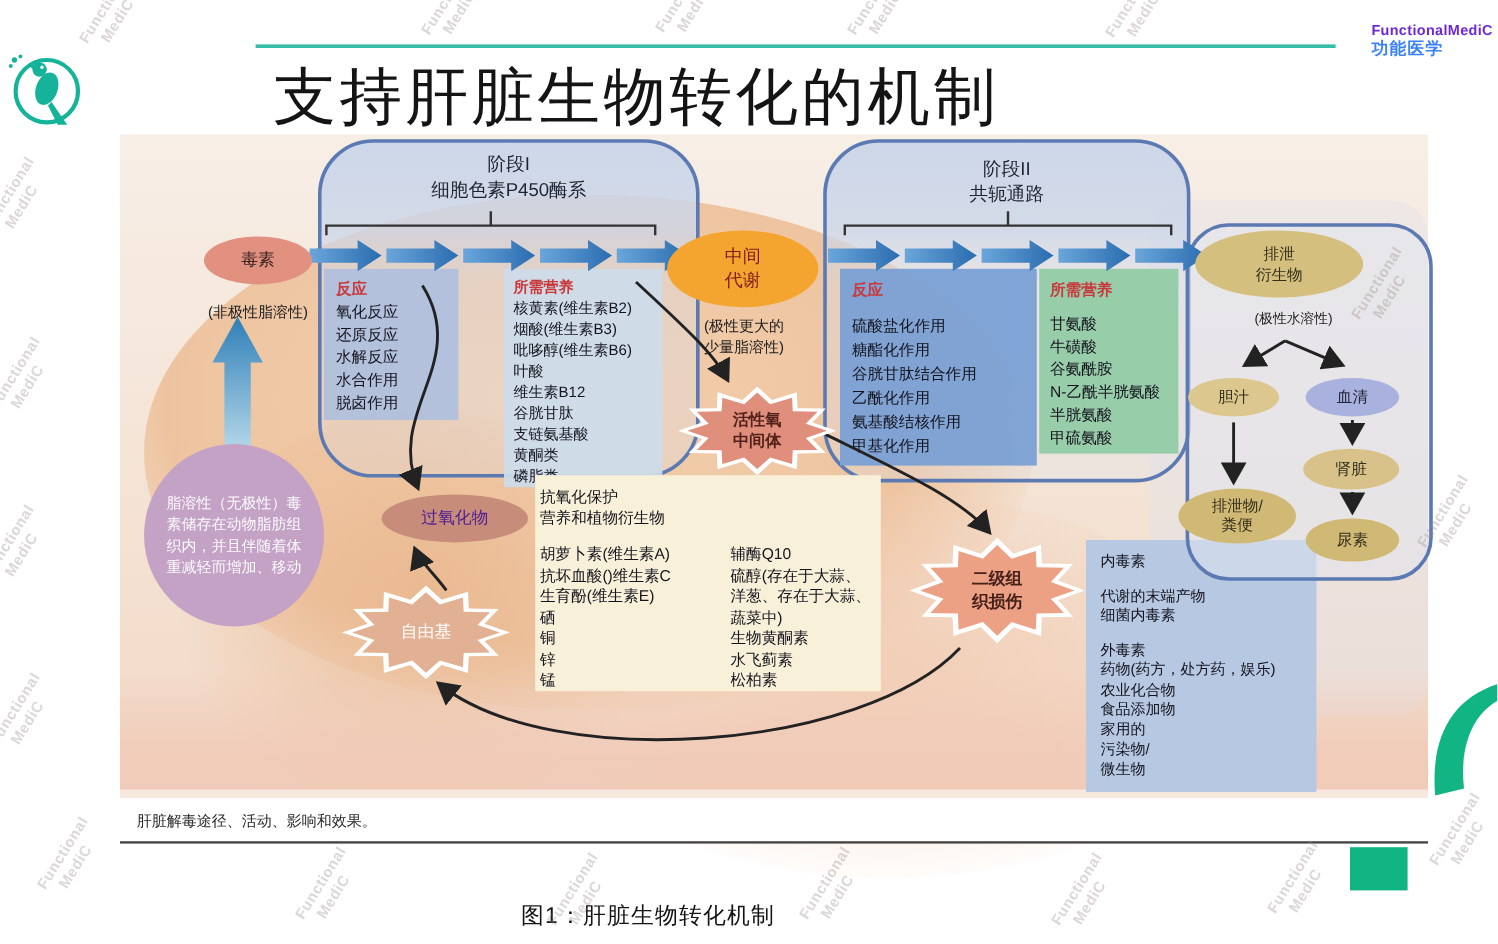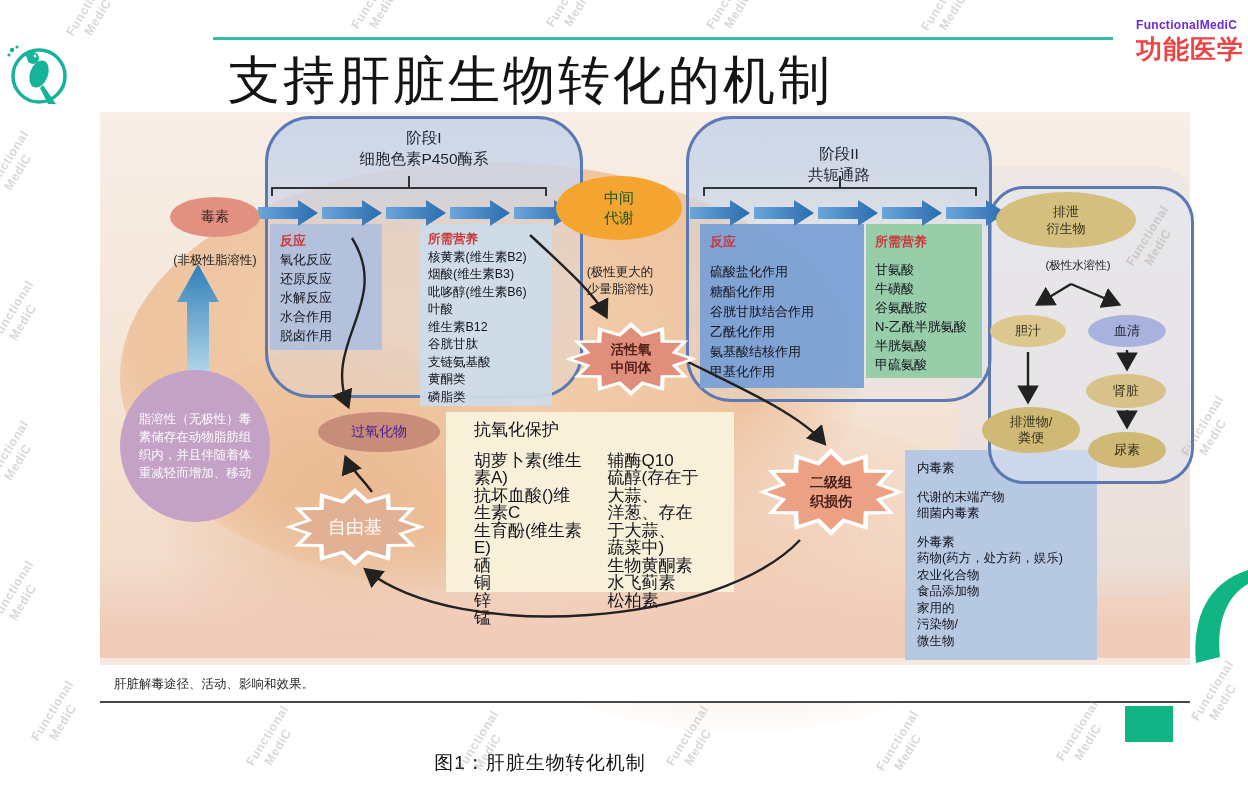--- a/index.html
+++ b/index.html
@@ -2,21 +2,21 @@
 <html><head>
 <meta charset="utf-8">
 <style>
   html,body{margin:0;padding:0;}
   body{width:1248px;height:787px;position:relative;background:#ffffff;overflow:hidden;
        font-family:"Liberation Sans","DejaVu Sans",sans-serif;color:#1a1a1a;}
   .abs{position:absolute;}
   
   .title{font-family:"Liberation Serif","DejaVu Serif",serif;font-size:52px;letter-spacing:3px;color:#141414;}
   .brand-top{font-size:12px;font-weight:bold;color:#6d28d9;letter-spacing:.3px;}
-  .brand-bottom{font-size:26px;font-weight:bold;color:#ef4444;letter-spacing:1px;}
+  .brand-bottom{font-size:14px;font-weight:bold;color:#3b82f6;letter-spacing:1px;}
   .teal-line{height:3px;background:#35bda8;}
   
   #diagram{left:100px;top:112px;width:1090px;height:592px;}
   .bgbase{left:0;top:0;width:1090px;height:556px;background:linear-gradient(180deg,#f7eee6 0%,#f4e3d4 55%,#f2d8c6 100%);}
   .blob{border-radius:50%;}
   .phase-box{border:3px solid #5b79b2;border-radius:46px;
      background:linear-gradient(180deg,rgba(203,214,233,.95) 0%,rgba(203,214,233,.8) 26%,rgba(213,222,238,.38) 42%,rgba(218,226,240,.28) 100%);}
   .right-box{border:3px solid #5b79b2;border-radius:36px;background:rgba(226,230,240,.5);}
   .phase-title{text-align:center;font-size:15.5px;line-height:21px;color:#1f2430;}
   .oval{border-radius:50%;display:flex;flex-direction:column;align-items:center;justify-content:center;text-align:center;}
@@ -65,21 +65,21 @@
   <div class="abs" style="left:0;top:446px;width:1090px;height:106px;background:linear-gradient(180deg,rgba(243,206,190,0) 0%,rgba(240,201,182,.85) 70%);"></div>
 
   <div class="abs phase-box z2" style="left:165px;top:4px;width:312px;height:276px;">
     <div class="phase-title" style="margin-top:8px;">
       <div>阶段I</div>
       <div>细胞色素P450酶系</div>
     </div>
   </div>
 
   <div class="abs phase-box z2" style="left:586px;top:4px;width:300px;height:280px;">
-    <div class="phase-title" style="margin-top:24px;">
+    <div class="phase-title" style="margin-top:12px;">
       <div>阶段II</div>
       <div>共轭通路</div>
     </div>
   </div>
 
   <div class="abs right-box z4" style="left:888px;top:74px;width:200px;height:292px;"></div>
 
   <div class="abs panel z3" style="left:805px;top:338px;width:192px;height:210px;background:#b6c8e2;padding:10px 12px;font-size:12.5px;line-height:16.5px;box-sizing:border-box;">
     <div>内毒素</div>
     <div style="height:12px;"></div>
@@ -130,22 +130,23 @@
     <div class="hd">所需营养</div>
     <div style="height:9px;"></div>
     <div>甘氨酸</div>
     <div>牛磺酸</div>
     <div>谷氨酰胺</div>
     <div>N-乙酰半胱氨酸</div>
     <div>半胱氨酸</div>
     <div>甲硫氨酸</div>
   </div>
 
-  <div class="abs panel z3" style="left:346px;top:300px;width:288px;height:180px;background:#f8f0d9;padding:9px 28px;font-size:17px;line-height:17.5px;box-sizing:border-box;">
+  <div class="abs panel z3" style="left:346px;top:284px;width:288px;height:180px;background:#f8f0d9;padding:9px 4px;font-size:13px;line-height:17.5px;box-sizing:border-box;">
     <div>抗氧化保护</div>
+    <div>营养和植物衍生物</div>
     <div style="height:13px;"></div>
     <div style="display:flex;">
       <div style="width:140px;">
         <div>胡萝卜素(维生素A)</div>
         <div>抗坏血酸()维生素C</div>
         <div>生育酚(维生素E)</div>
         <div>硒</div>
         <div>铜</div>
         <div>锌</div>
         <div>锰</div>
@@ -219,21 +220,21 @@
 
   <div class="abs oval z6" style="left:70px;top:85px;width:90px;height:40px;background:#e29180;font-size:14px;color:#3c2420;">
     <span>毒素</span>
   </div>
   <div class="abs note" style="left:40px;top:140px;width:150px;">(非极性脂溶性)</div>
 
   <div class="abs oval z6" style="left:20px;top:258px;width:150px;height:152px;background:#c3a2c6;color:#fdfbfd;font-size:12.5px;line-height:18px;padding:14px 16px;box-sizing:border-box;">
     <span>脂溶性（无极性）毒素储存在动物脂肪组织内，并且伴随着体重减轻而增加、移动</span>
   </div>
 
-  <div class="abs oval z6" style="left:456px;top:64px;width:126px;height:64px;background:#f4a52f;font-size:15px;line-height:20px;color:#14532d;">
+  <div class="abs oval z6" style="left:456px;top:80px;width:126px;height:64px;background:#f4a52f;font-size:15px;line-height:20px;color:#7f1d1d;">
     <span>中间</span>
     <span>代谢</span>
   </div>
   <div class="abs note z6" style="left:440px;top:152px;width:160px;line-height:17px;">
     <div>(极性更大的</div>
     <div>少量脂溶性)</div>
   </div>
 
   <div class="abs z6" style="left:465px;top:210px;width:132px;height:74px;">
     <div class="star" style="background:#ffffff;"></div>
@@ -267,21 +268,21 @@
     <span>尿素</span>
   </div>
 
   <div class="abs oval z6" style="left:218px;top:300px;width:122px;height:40px;background:#c78c7a;font-size:14px;color:#4c1d95;">
     <span>过氧化物</span>
   </div>
 
   <div class="abs z6" style="left:185px;top:376px;width:140px;height:78px;">
     <div class="star" style="background:#ffffff;"></div>
     <div class="star" style="background:#e2b092;inset:7% 6%;"></div>
-    <div class="star-label" style="font-size:18px;color:#ffffff;">
+    <div class="star-label" style="font-size:14px;color:#ffffff;">
       <span>自由基</span>
     </div>
   </div>
 
   <div class="abs z6" style="left:658px;top:336px;width:146px;height:88px;">
     <div class="star" style="background:#ffffff;"></div>
     <div class="star" style="background:#eca084;inset:7% 6%;"></div>
     <div class="star-label" style="font-size:14px;line-height:19px;color:#46201a;font-weight:bold;">
       <span>二级组</span>
       <span>织损伤</span>

